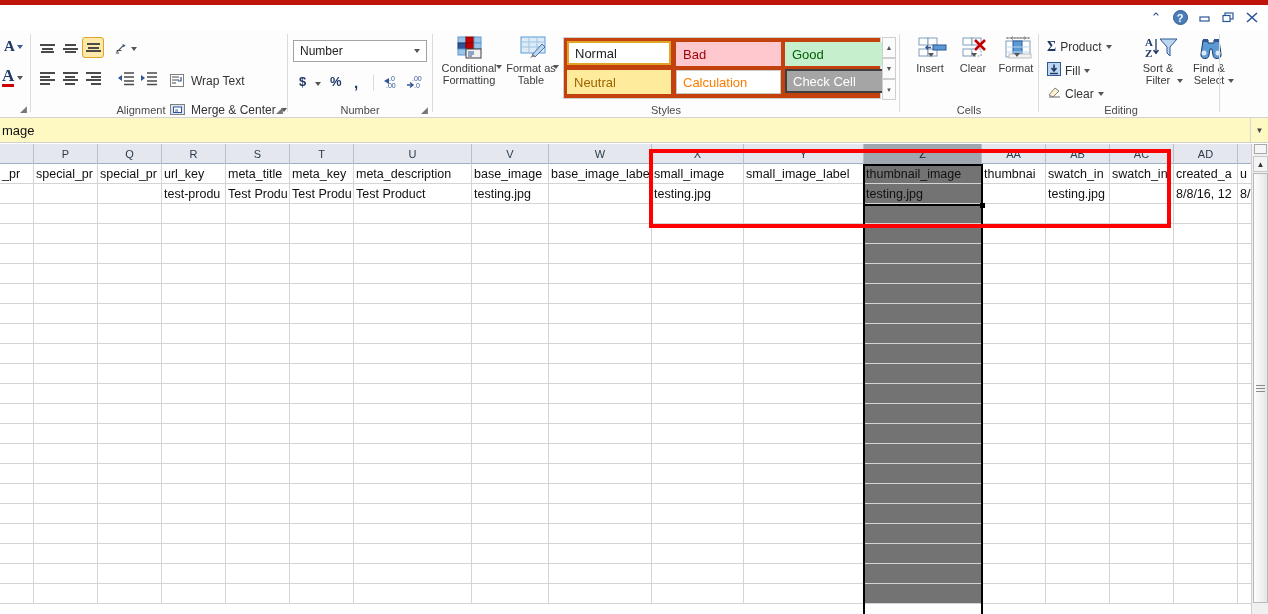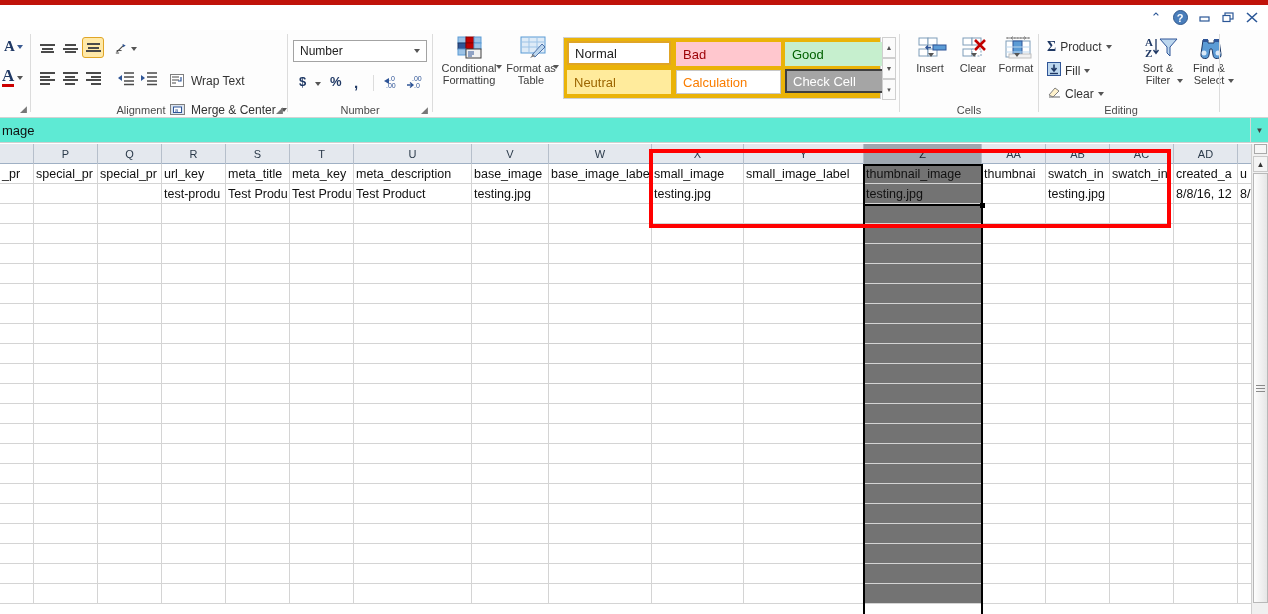--- a/index.html
+++ b/index.html
@@ -98,21 +98,21 @@
   }
   .bigbtn .lbl { display: block; margin-top: 2px; }
   .smbtn { position: absolute; display: flex; align-items: center; gap: 4px; font-size: 12px; color: #333; }
 
   
   .gridicon { position: relative; width: 26px; height: 24px; margin: 0 auto; }
 
   
   .fbar {
     position: absolute; left: 0; top: 118px; width: 1268px; height: 25px;
-    background: #5eead4; border-bottom: 1px solid #cfcfcf;
+    background: #fef9c3; border-bottom: 1px solid #cfcfcf;
     display: flex; align-items: center;
   }
   .fbar-input {
     flex: 1; height: 23px; font-size: 13px; color: #111;
     display: flex; align-items: center; padding-left: 2px;
     font-family: "Liberation Sans", sans-serif;
   }
   .fbar-drop {
     width: 18px; height: 24px; display: flex; align-items: center; justify-content: center;
     border-left: 1px solid #d7d7d7; font-size: 8px; color: #444;
@@ -366,32 +366,33 @@
             <rect x="3" y="1" width="24" height="16" fill="#deebf7" stroke="#5b9bd5"></rect>
             <path d="M3 6 H27 M3 11 H27 M11 1 V17 M19 1 V17" stroke="#9dc3e6" stroke-width="1"></path>
             <path d="M14 19 L24 8 L27 11 L17 21 Z" fill="#bdd7ee" stroke="#2f5597" stroke-width="0.8"></path>
             <path d="M12 22 L15 18 L17 20 Z" fill="#7f7f7f"></path>
           </svg>
         </div>
         <span class="lbl" style="line-height:12px;">Format as Table</span>
         <span class="tri-dn" style="position:absolute;right:-2px;bottom:17px;"></span>
       </div>
 
-      <div style="position:absolute; left:130px; top:7px; width:318px; height:62px; border:1px solid #d0d0d0; background:#eab308;">
+      <div style="position:absolute; left:130px; top:7px; width:318px; height:62px; border:1px solid #d0d0d0; background:#c2410c;">
         <div class="stylebox sc-normal" style="left:3px;  top:3px;  width:104px;">Normal</div>
         <div class="stylebox sc-bad" style="left:112px;top:4px;  width:105px;">Bad</div>
         <div class="stylebox sc-good" style="left:221px;top:4px;  width:106px;">Good</div>
         <div class="stylebox sc-neutral" style="left:3px;  top:32px; width:104px;">Neutral</div>
         <div class="stylebox sc-calc" style="left:112px;top:32px; width:105px;">Calculation</div>
         <div class="stylebox sc-check" style="left:221px;top:31px; width:106px;">Check Cell</div>
       </div>
       <div class="gal-scroll" style="left:449px; top:7px;  height:21px;">▲</div>
       <div class="gal-scroll" style="left:449px; top:28px; height:21px;">▼</div>
       <div class="gal-scroll" style="left:449px; top:49px; height:21px;">▾</div>
 
+      <div class="group-label">Styles</div>
     </div>
     <div class="group-sep" style="left:899px;"></div>
 
     <div class="group" style="left:900px; width:138px;">
       <div class="bigbtn" style="left:5px; top:6px;">
         <div class="gridicon">
           <svg width="32" height="24" viewBox="0 0 32 24">
             <rect x="2" y="2" width="9" height="7" fill="#fff" stroke="#7f9db9"></rect>
             <rect x="11" y="2" width="9" height="7" fill="#fff" stroke="#7f9db9"></rect>
             <rect x="2" y="13" width="9" height="7" fill="#fff" stroke="#7f9db9"></rect>

